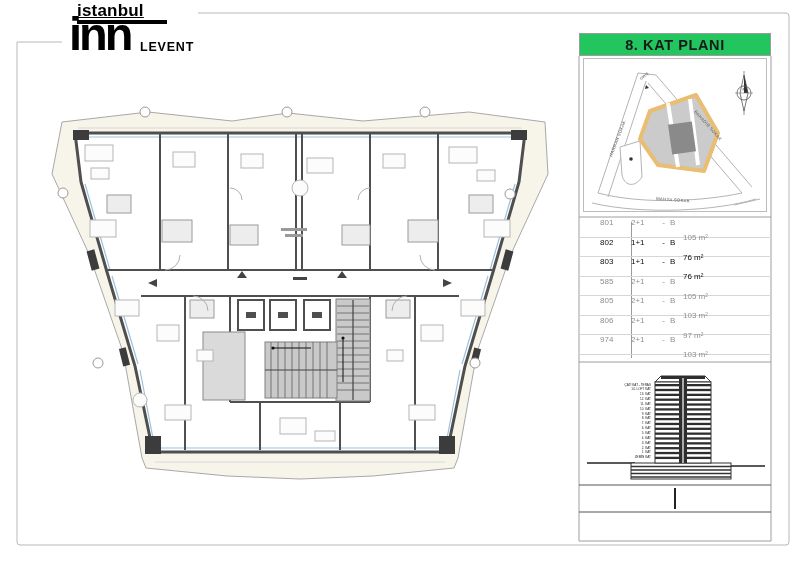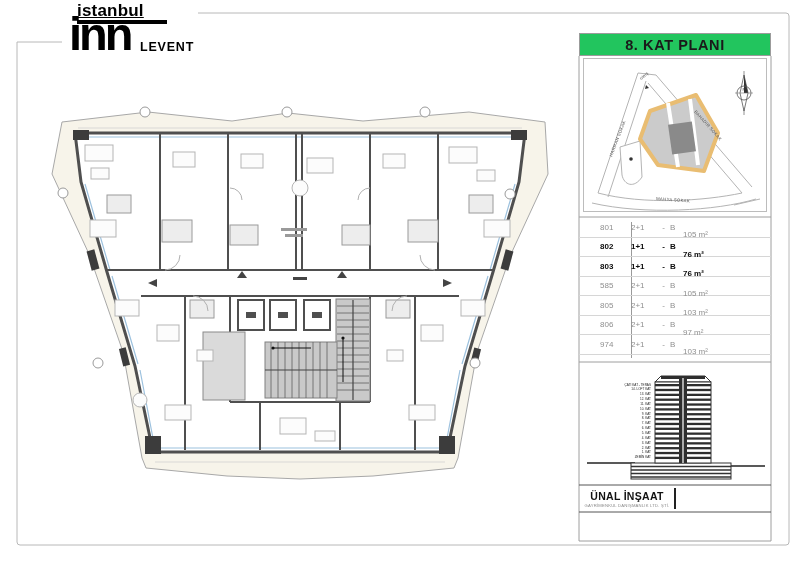--- a/index.html
+++ b/index.html
@@ -16,23 +16,23 @@
   .logo-levent { left:76px; top:40px; font-size:12.5px; font-weight:bold; letter-spacing:.8px; color:#000; }
 
   
   .panel-title { left:579px; top:33px; width:192px; height:23px; background:#22c55e;
                  border:1px solid #9b9b9b; display:flex; align-items:center; justify-content:center;
                  font-size:14.5px; font-weight:bold; letter-spacing:.6px; }
   .map-box { left:583px; top:58px; width:184px; height:154px; border:1px solid #bcbcbc; background:#fff; }
 
   .table { left:579px; top:218px; width:192px; height:144px; }
   .tdivider { left:52px; top:4px; width:1px; height:136px; background:#9a9a9a; position:absolute; }
-  .trow { position:relative; height:19.5px; display:flex; align-items:center;
+  .trow { position:relative; height:19.5px; display:flex; align-items:flex-start;
           border-bottom:1px solid #d6d6d6; font-size:8px; color:#8f8f8f; }
-  .trow.hl { color:#0d0d0d; font-weight:bold; }
+  .trow.hl { color:#0d0d0d; font-weight:normal; }
   .rno { width:52px; padding-left:21px; }
   .rplan { width:26px; }
   .rdash { width:13px; text-align:center; }
   .rtype { width:13px; }
   .rarea { flex:1;margin-top:15px; }
 
   .elev { left:579px; top:368px; width:192px; height:114px; }
 
   .comp { left:579px; top:485px; width:192px; height:27px; display:flex; }
   .comp-col { width:96px; display:flex; flex-direction:column; align-items:center; justify-content:center; }
@@ -339,21 +339,17 @@
         <text x="72" y="70.85">4. KAT</text>
         <text x="72" y="75.7">3. KAT</text>
         <text x="72" y="80.55">2. KAT</text>
         <text x="72" y="85.4">1. KAT</text>
         <text x="72" y="90.25">ZEMİN KAT</text>
       </g>
     </svg>
   </div>
 
   <div class="abs comp">
-    <div class="comp-col">
-      <div class="comp-name">ÜNAL İNŞAAT</div>
-      <div class="comp-sub">GAYRİMENKUL DANIŞMANLIK LTD. ŞTİ.</div>
-    </div>
     <div class="comp-divider"></div>
   </div>
 
 
 </div>
 
 </body></html>

